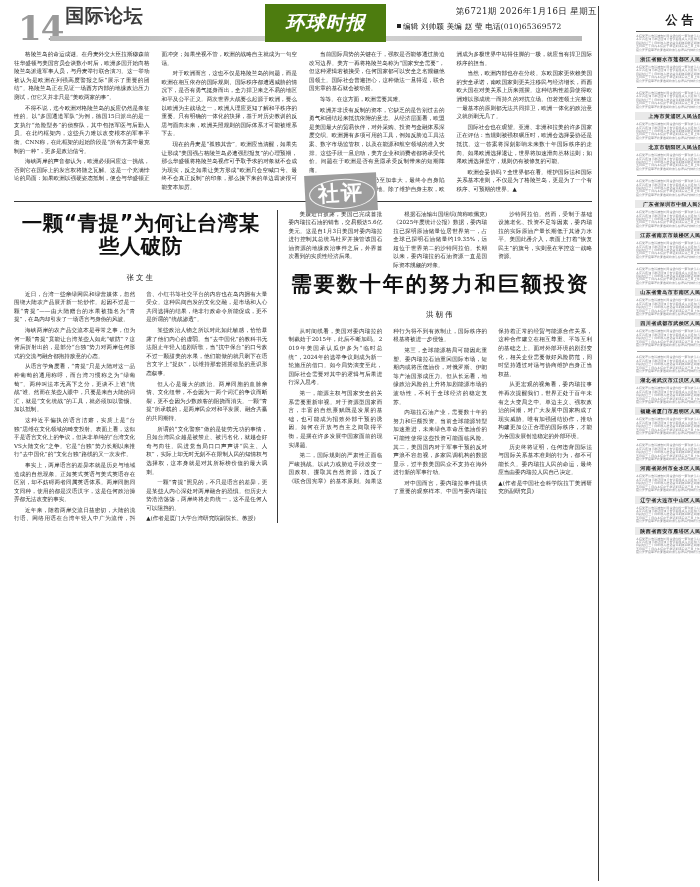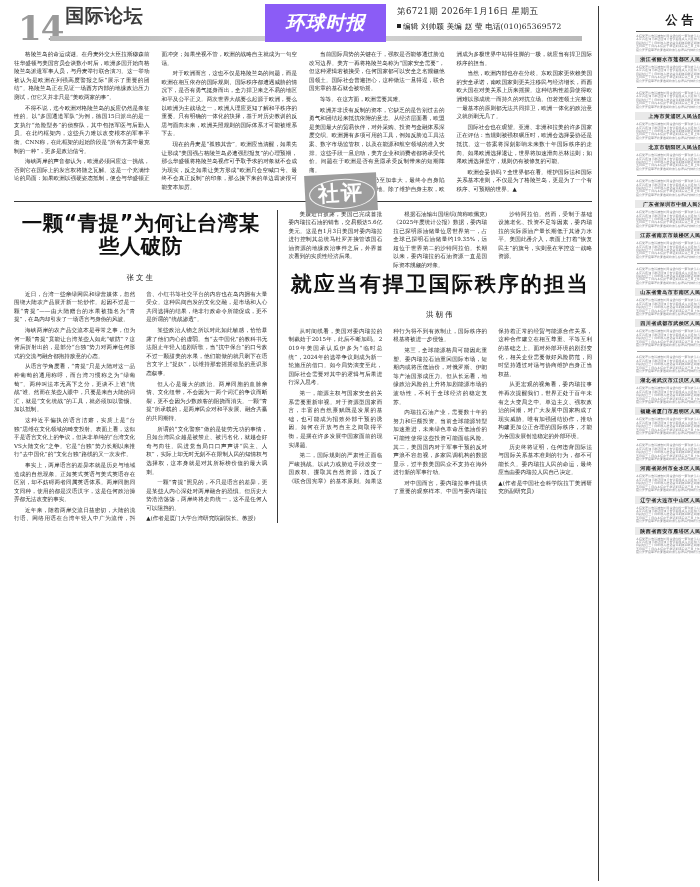--- a/index.html
+++ b/index.html
@@ -26,31 +26,31 @@
   .folio-rule{
     position:absolute;left:50px;top:36px;width:215px;height:5px;
     background:linear-gradient(to right,#b9b9b9,#cfcfcf);
   }
   .folio-rule2{
     position:absolute;left:386px;top:36px;width:196px;height:5px;
     background:linear-gradient(to right,#cfcfcf,#b9b9b9);
   }
   .logo-box{
     position:absolute;left:265px;top:4px;width:121px;height:38px;
-    background:#8b5cf6;display:flex;align-items:center;justify-content:center;
+    background:#4d7c0f;display:flex;align-items:center;justify-content:center;
   }
   .logo-text{
     font-family:"DejaVu Serif","Liberation Serif",serif;
     color:#fff;font-size:19px;font-weight:bold;letter-spacing:1px;
     font-style:italic;
   }
   .issue-block{position:absolute;left:397px;top:6px;width:200px;}
   .issue-line1{
     font-family:"DejaVu Serif","Liberation Serif",serif;
-    font-size:8.5px;color:#1b1b1b;letter-spacing:0.4px;white-space:nowrap;
+    font-size:8.5px;color:#1b1b1b;letter-spacing:0.4px;white-space:nowrap;text-align:right;
   }
   .issue-line2{
     font-family:"DejaVu Serif","Liberation Serif",serif;
     font-size:7.5px;color:#1b1b1b;margin-top:4px;letter-spacing:0.2px;white-space:nowrap;
   }
   .sq{display:inline-block;width:4px;height:4px;background:#222;margin-right:2px;vertical-align:1px;}
 
   
   .ads-rail{
     position:absolute;left:598px;top:6px;width:99px;height:875px;
@@ -249,21 +249,21 @@
         </div>
       </div>
 
       <div class="lower-right">
         <div class="cols3">
           <p class="bodytext">美媒近日披露，美国已完成首批委内瑞拉石油的销售，交易额达5.6亿美元。这是自1月3日美国对委内瑞拉进行控制其总统马杜罗并接管该国石油资源的地缘政治事件之后，外界首次看到的实质性经济后果。</p>
           <p class="bodytext">根据石油输出国组织(简称欧佩克)《2025年度统计公报》数据，委内瑞拉已探明原油储量位居世界第一，占全球已探明石油储量约19.35%，远超位于世界第二的沙特阿拉伯。长期以来，委内瑞拉的石油资源一直是国际资本觊觎的对象。</p>
           <p class="bodytext">沙特阿拉伯。然而，受制于基础设施老化、投资不足等因素，委内瑞拉的实际原油产量长期低于其潜力水平。美国此番介入，表面上打着“恢复民主”的旗号，实则意在掌控这一战略资源。</p>
         </div>
 
-        <h2 class="head3">就应当有捍卫国际秩序的担当</h2>
+        <h2 class="head3">需要数十年的努力和巨额投资</h2>
         <div class="byline">洪朝伟</div>
 
         <div class="cols3">
           <p class="bodytext">从时间线看，美国对委内瑞拉的制裁始于2015年，此后不断加码。2019年美国承认瓜伊多为“临时总统”，2024年的选举争议则成为新一轮施压的借口。如今局势演变至此，国际社会需要对其中的逻辑与后果进行深入思考。</p>
           <p class="bodytext">第一，能源主权与国家安全的关系需要重新审视。对于资源型国家而言，丰富的自然禀赋既是发展的基础，也可能成为招致外部干预的诱因。如何在开放与自主之间取得平衡，是摆在许多发展中国家面前的现实课题。</p>
           <p class="bodytext">第二，国际规则的严肃性正面临严峻挑战。以武力或胁迫手段改变一国政权、攫取其自然资源，违反了《联合国宪章》的基本原则。如果这种行为得不到有效制止，国际秩序的根基将被进一步侵蚀。</p>
           <p class="bodytext">第三，全球能源格局可能因此重塑。委内瑞拉石油重回国际市场，短期内或将压低油价，对俄罗斯、伊朗等产油国形成压力。但从长远看，地缘政治风险的上升将加剧能源市场的波动性，不利于全球经济的稳定复苏。</p>
           <p class="bodytext">内瑞拉石油产业，需要数十年的努力和巨额投资。当前全球能源转型加速推进，未来绿色革命压低油价的可能性使得这些投资可能面临风险。其二，美国国内对于军事干预的反对声浪不容忽视，多家民调机构的数据显示，过半数美国民众不支持在海外进行新的军事行动。</p>
           <p class="bodytext">对中国而言，委内瑞拉事件提供了重要的观察样本。中国与委内瑞拉保持着正常的经贸与能源合作关系，这种合作建立在相互尊重、平等互利的基础之上。面对外部环境的剧烈变化，相关企业需要做好风险防范，同时坚持通过对话与协商维护自身正当权益。</p>
           <p class="bodytext">从更宏观的视角看，委内瑞拉事件再次提醒我们，世界正处于百年未有之大变局之中。单边主义、强权政治的回潮，对广大发展中国家构成了现实威胁。唯有加强团结协作，推动构建更加公正合理的国际秩序，才能为各国发展创造稳定的外部环境。</p>

